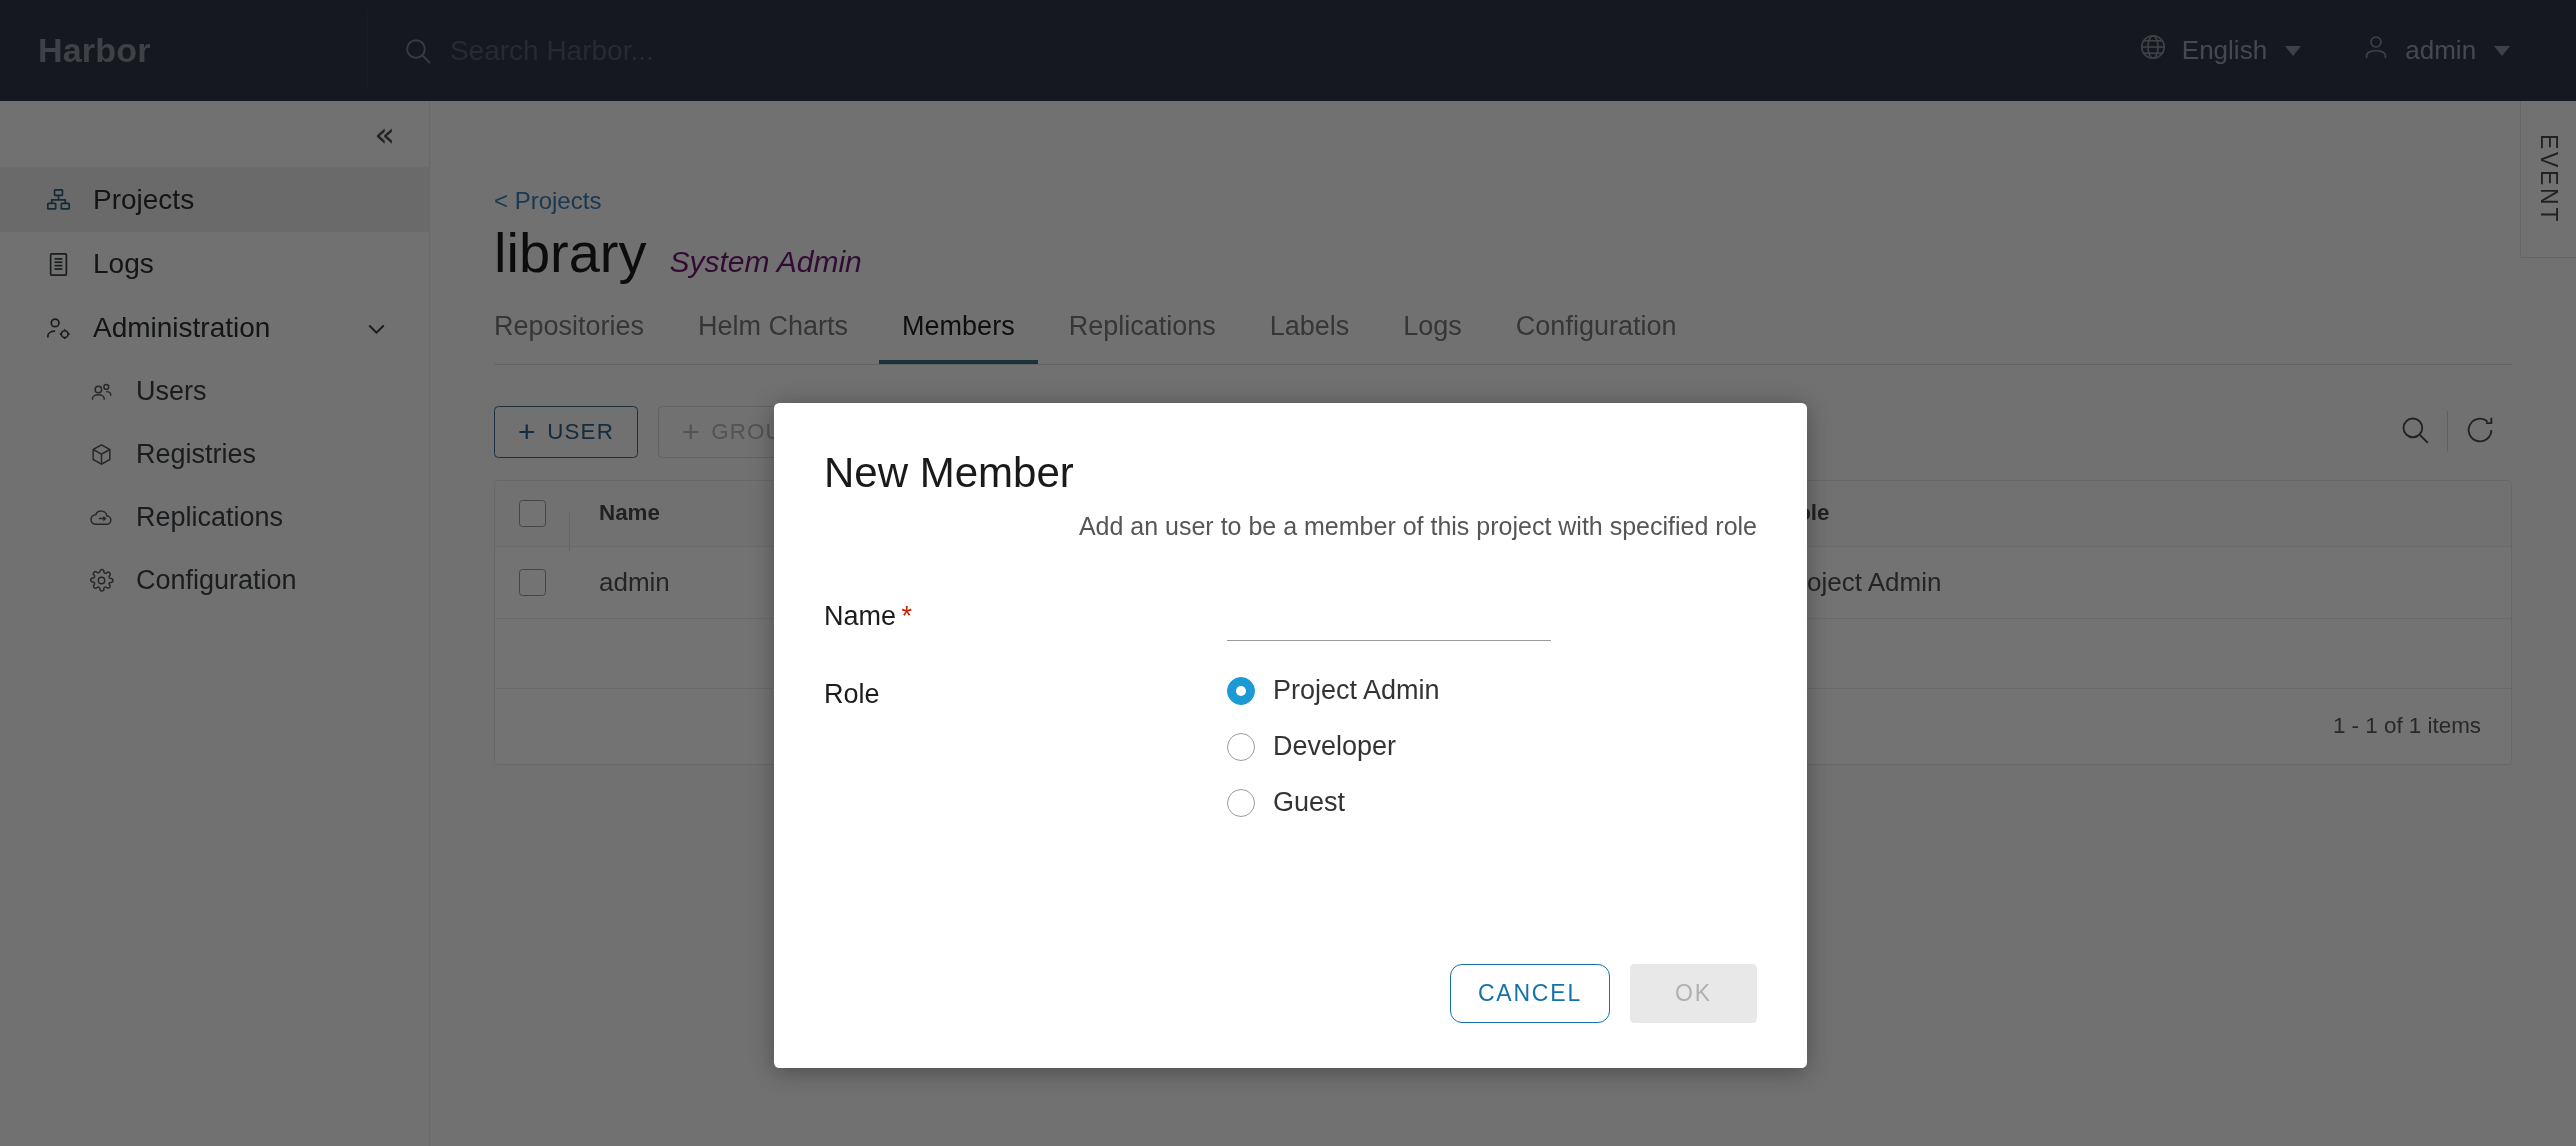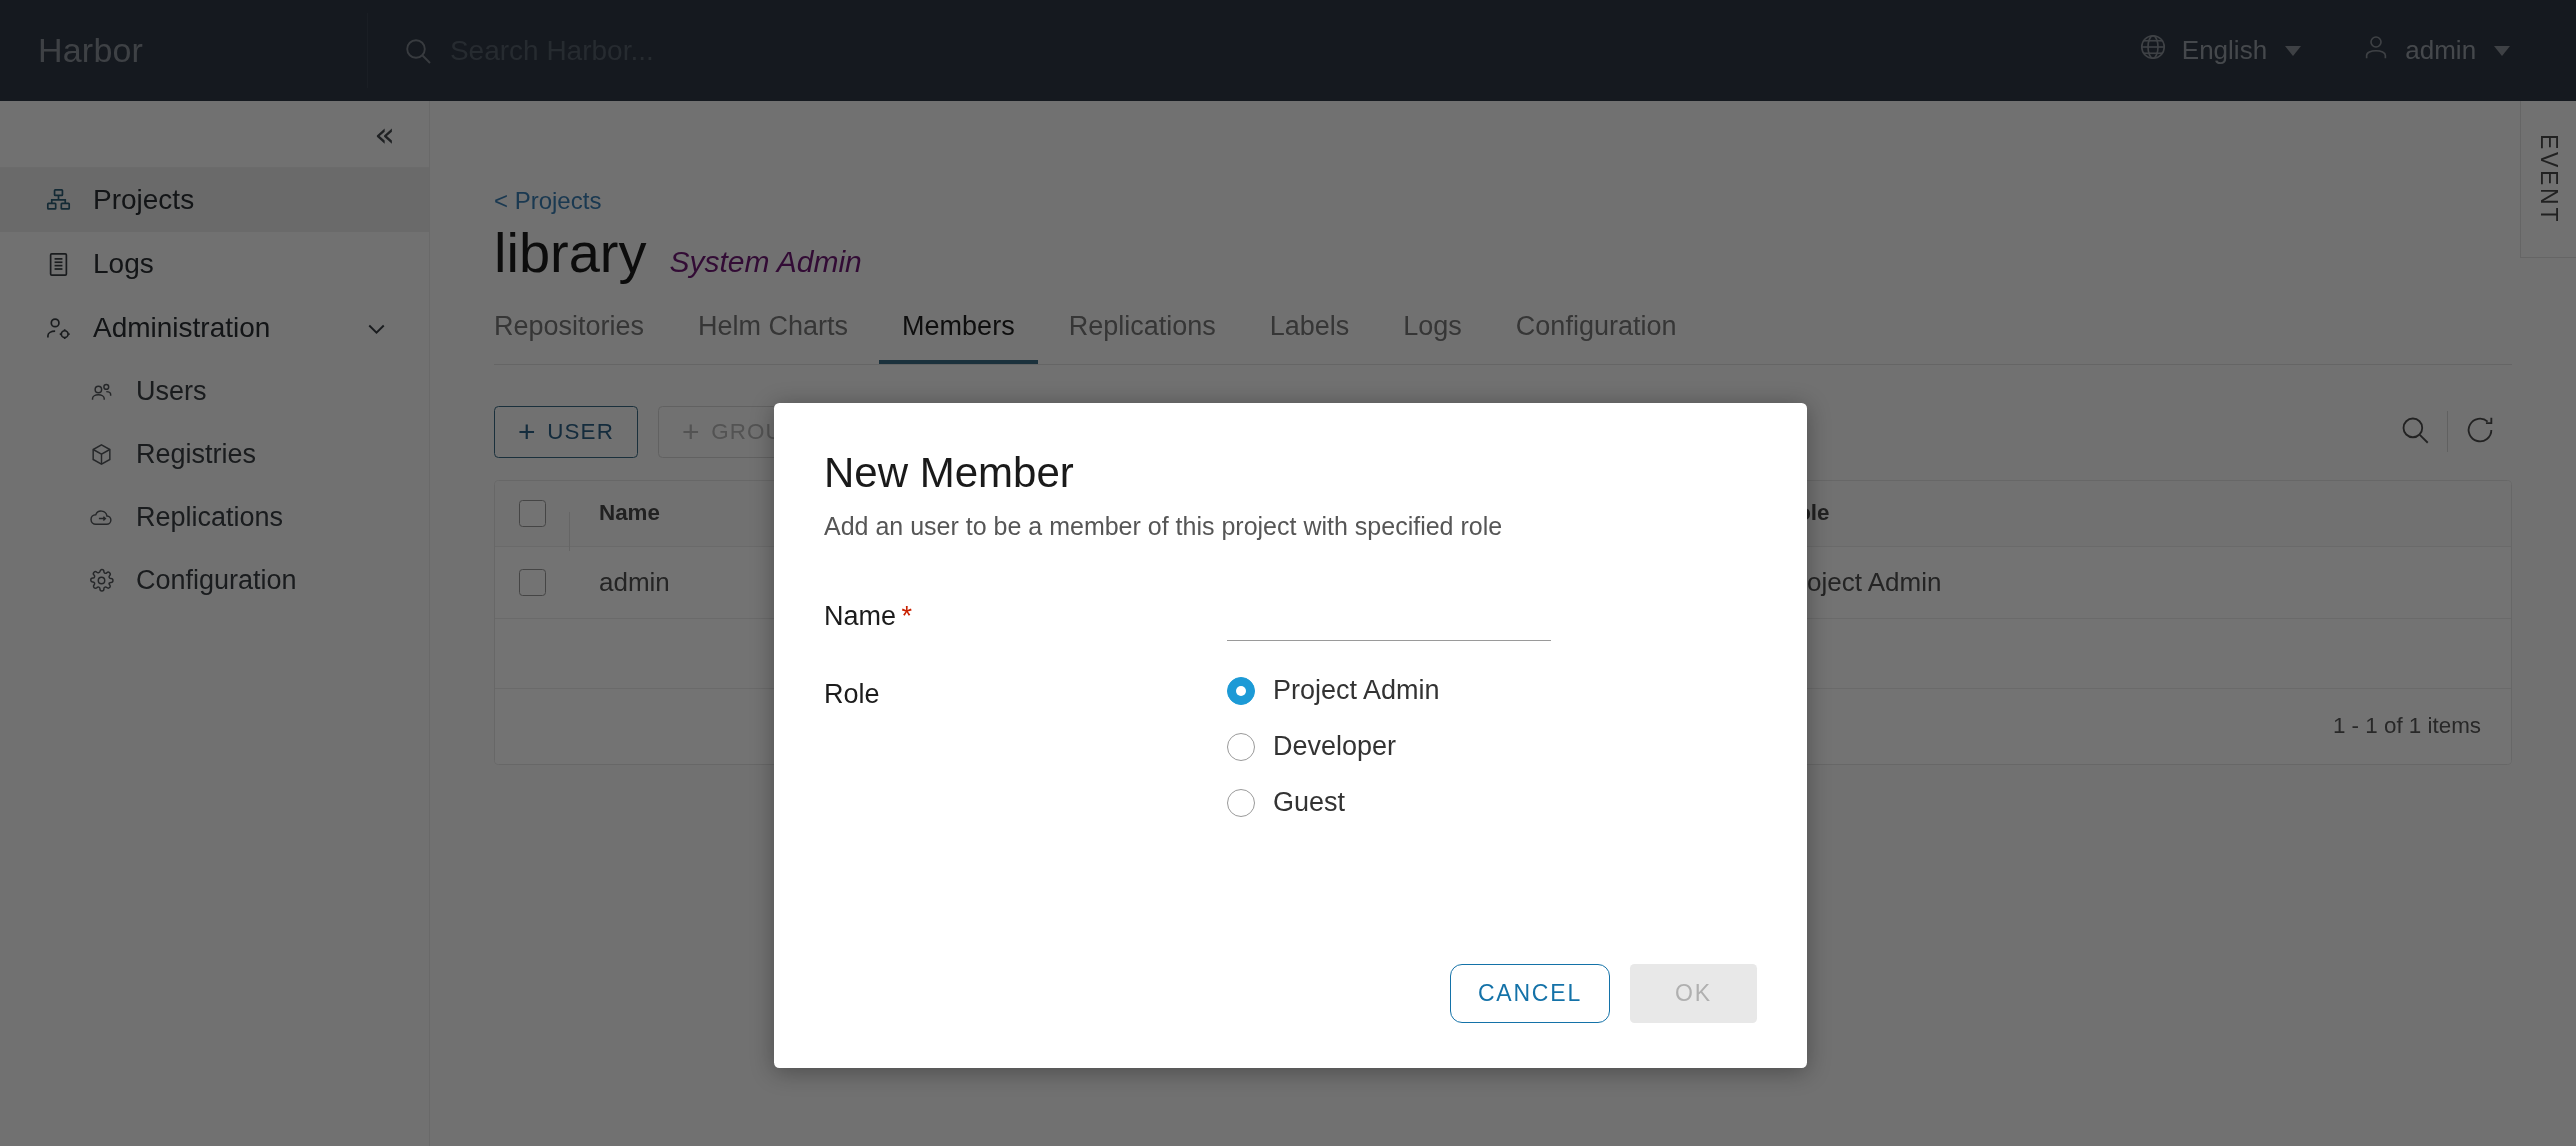--- a/index.html
+++ b/index.html
@@ -28,21 +28,21 @@
     display: flex;
     align-items: center;
     z-index: 5;
   }
   .brand {
     width: 367px;
     padding-left: 38px;
     font-size: 34px;
     color: #8b9199;
     letter-spacing: 0.2px;
-    font-weight: 400;
+    font-weight: 700;
   }
   .header-divider {
     width: 0.9px; height: 75px;
     background: #3b4450;
   }
   .search-wrap {
     display: flex;
     align-items: center;
     gap: 16px;
     padding-left: 34px;
@@ -379,20 +379,21 @@
     font-size: 42px;
     font-weight: 300;
     color: #1a1a1a;
     line-height: 1.1;
   }
   .modal-sub {
     margin-top: 16px;
     font-size: 25px;
     color: #565656;
     font-weight: 300;
+    text-align: right;
   }
   .modal-body {
     flex: 1;
     padding: 54px 50px 0 50px;
   }
   .form-row {
     display: flex;
     align-items: flex-start;
     margin-bottom: 32px;
   }

